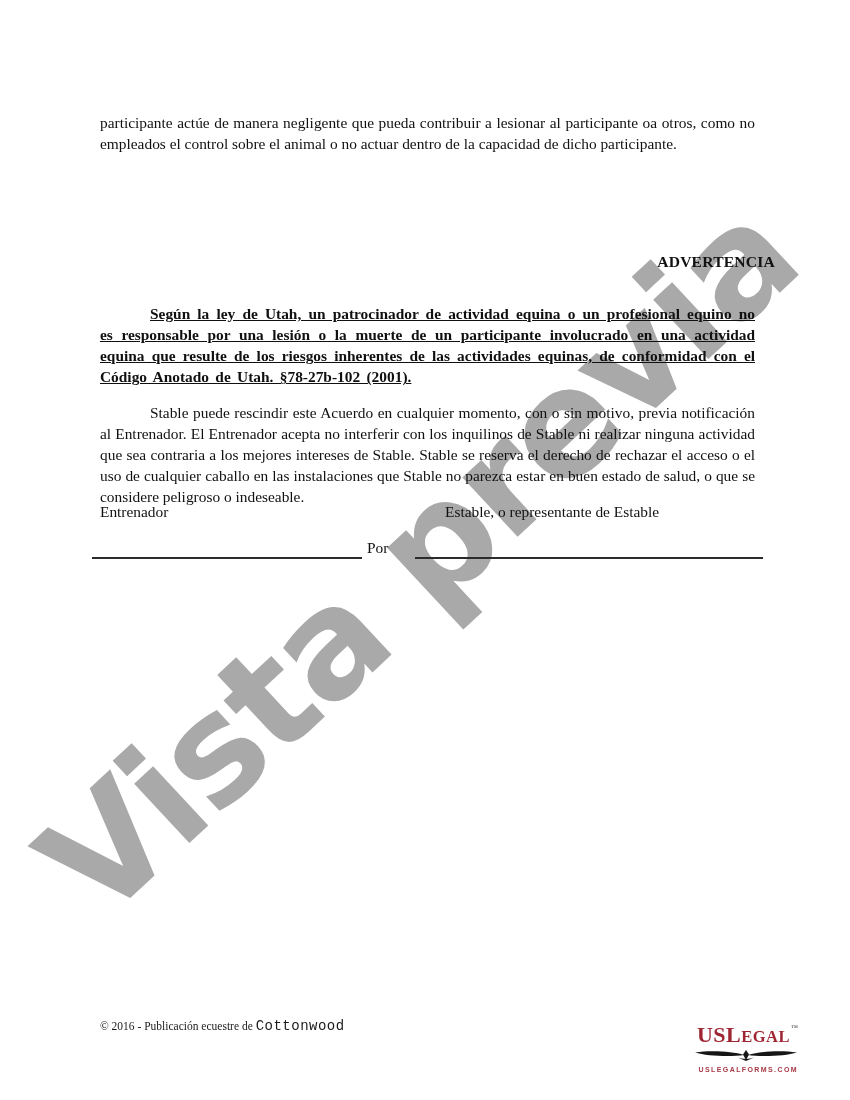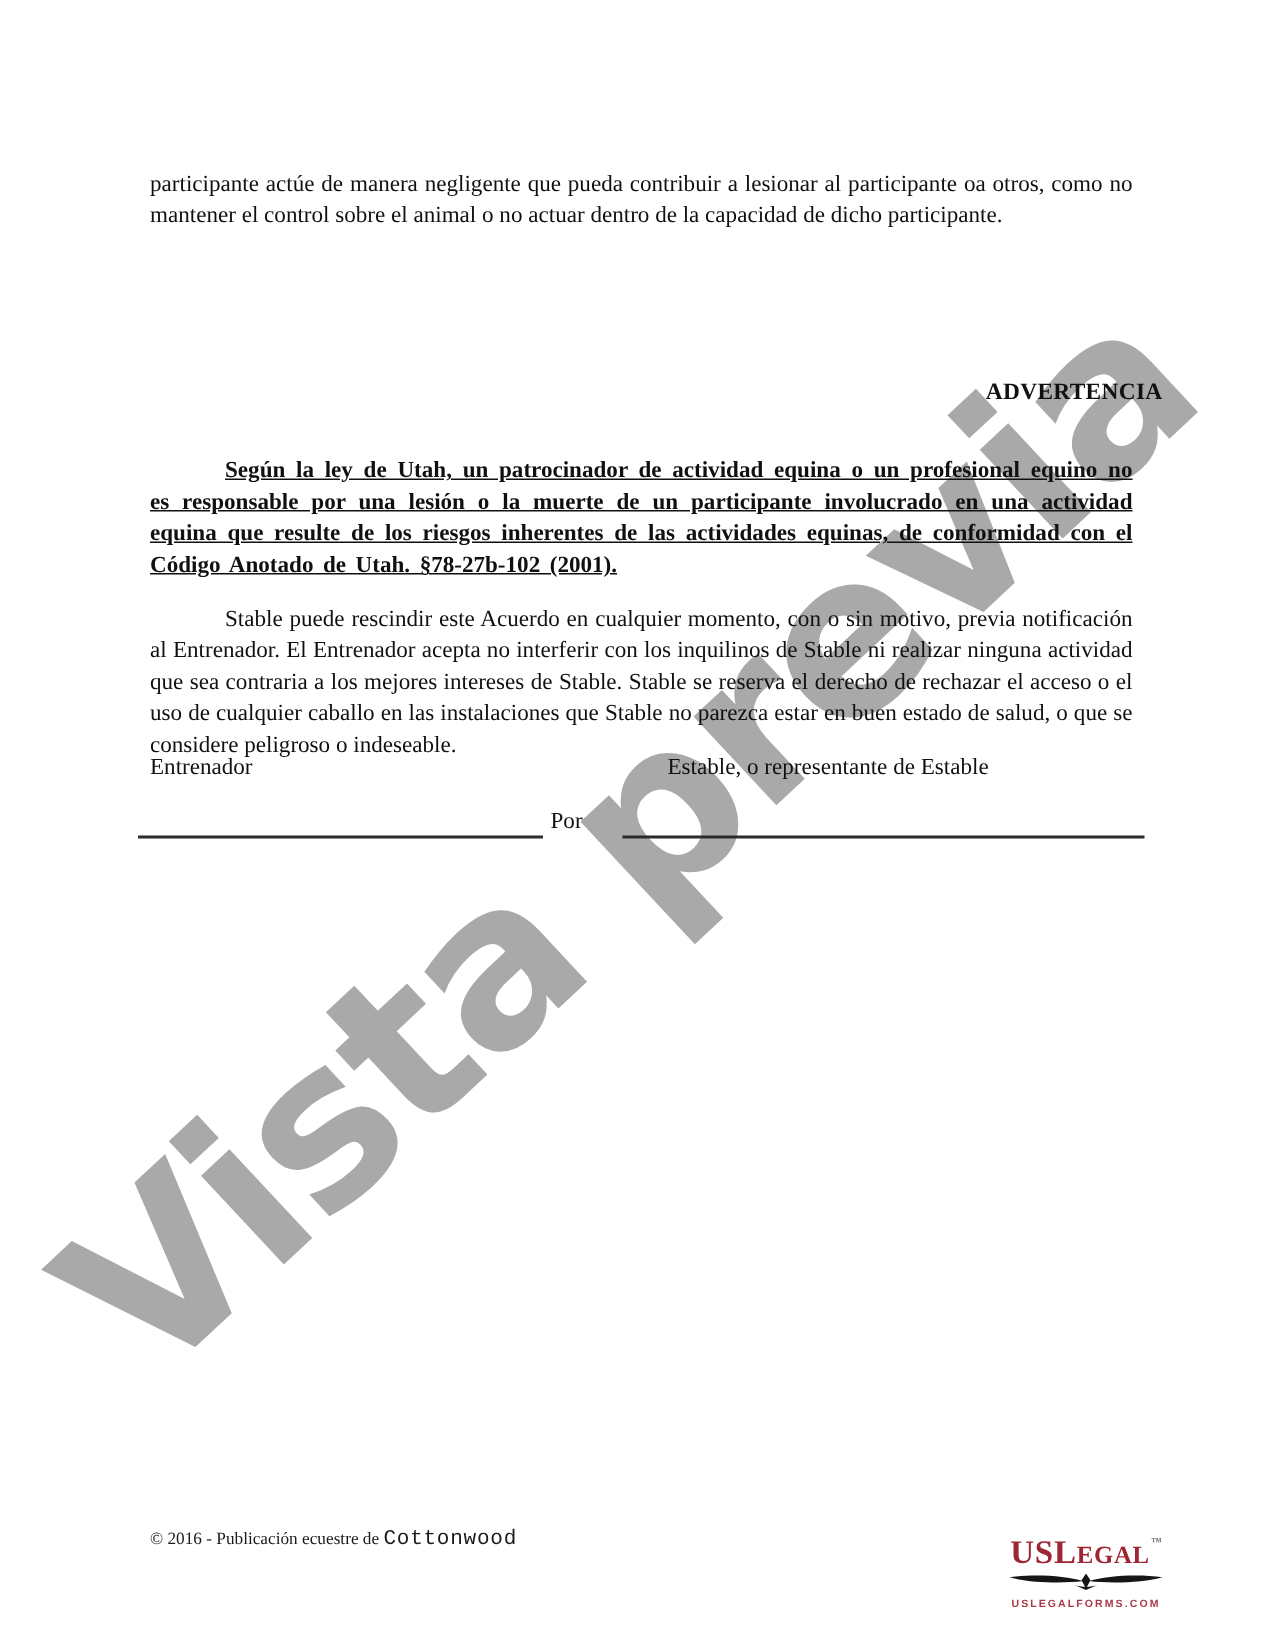--- a/index.html
+++ b/index.html
@@ -64,22 +64,22 @@
   .footer-copy {
     position: absolute; left: 100px; top: 1018px;
     font-size: 11.5px; color: #1a1a1a; white-space: nowrap;
   }
   .footer-copy .mono {
     font-family: "Liberation Mono", monospace;
     font-size: 14px; letter-spacing: 0.5px;
   }
 
   .logo {
-    position: absolute; left: 664px; top: 1024px; width: 120px;
-    text-align: center; line-height: 1;
+    position: absolute; left: 678px; top: 1024px; width: 120px;
+    text-align: right; line-height: 1;
   }
   .logo-wordmark {
     font-family: "Liberation Serif", serif;
     font-weight: bold; color: #9e2633;
     white-space: nowrap;
   }
   .logo-us   { font-size: 22px; letter-spacing: 0.5px; }
   .logo-egal { font-size: 16.5px; letter-spacing: 0.5px; }
   .logo-tm   { font-size: 7px; color: #6b6b6b; vertical-align: 12px; margin-left: 1px; }
   .logo-wings { margin-top: 2px; }
@@ -93,21 +93,21 @@
 </style>
 </head>
 <body>
 
 <div class="page">
 
   <div class="watermark">Vista previa</div>
 
   <div class="content">
 
-    <p class="para p1">participante actúe de manera negligente que pueda contribuir a lesionar al participante oa otros, como no mantener el control sobre el animal o no actuar dentro de la capacidad de dicho participante.</p>
+    <p class="para p1">participante actúe de manera negligente que pueda contribuir a lesionar al participante oa otros, como no empleados el control sobre el animal o no actuar dentro de la capacidad de dicho participante.</p>
 
 
     <div class="warn-head">ADVERTENCIA</div>
 
     <p class="para p3 indent">Según la ley de Utah, un patrocinador de actividad equina o un profesional equino no es responsable por una lesión o la muerte de un participante involucrado en una actividad equina que resulte de los riesgos inherentes de las actividades equinas, de conformidad con el Código Anotado de Utah. §78-27b-102 (2001).</p>
 
     <p class="para p4 indent">Stable puede rescindir este Acuerdo en cualquier momento, con o sin motivo, previa notificación al Entrenador. El Entrenador acepta no interferir con los inquilinos de Stable ni realizar ninguna actividad que sea contraria a los mejores intereses de Stable. Stable se reserva el derecho de rechazar el acceso o el uso de cualquier caballo en las instalaciones que Stable no parezca estar en buen estado de salud, o que se considere peligroso o indeseable.</p>
 
     <span class="sig-label sig-trainer">Entrenador</span>
 

